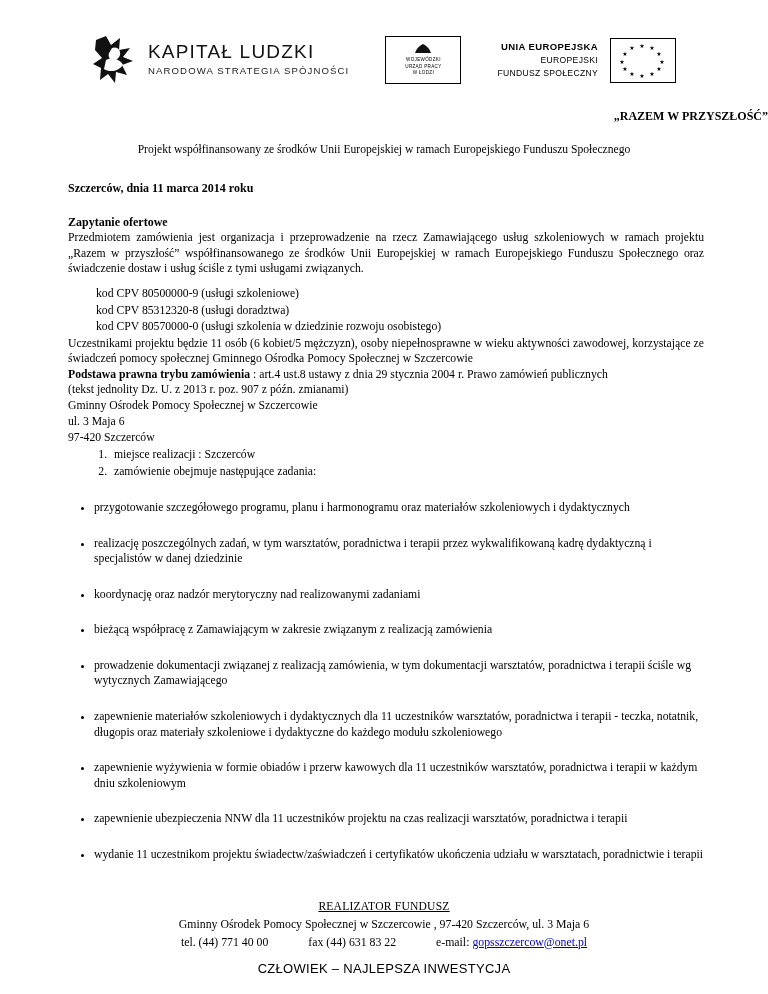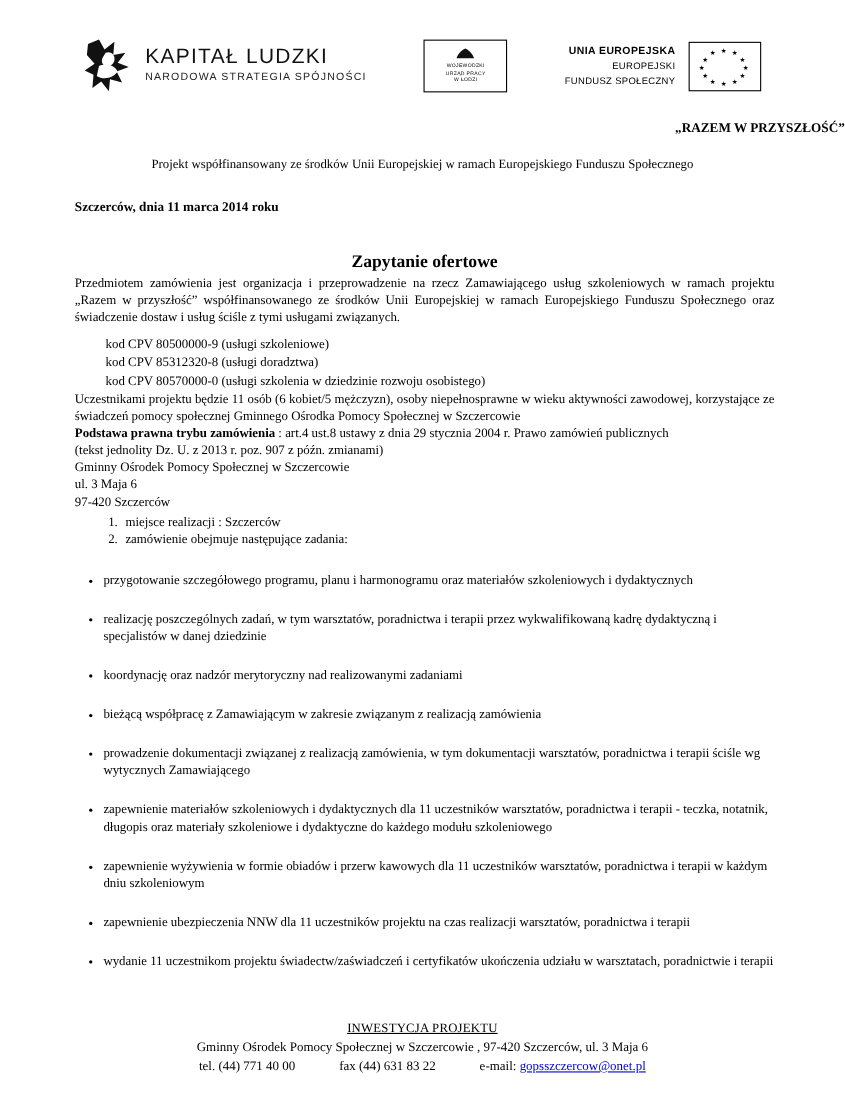--- a/index.html
+++ b/index.html
@@ -23,21 +23,21 @@
     height: 994px;
     padding: 0;
     box-sizing: border-box;
   }
 
   
   .logo-row {
     display: flex;
     align-items: center;
     justify-content: center;
-    gap: 52px;
+    gap: 36px;
     padding: 34px 0 6px 0;
   }
   .kl-logo {
     display: flex;
     align-items: center;
     gap: 10px;
   }
   .kl-mark {
     width: 46px;
     height: 52px;
@@ -117,24 +117,24 @@
     padding: 0 64px 0 68px;
   }
 
   .place-date {
     font-weight: bold;
     font-size: 12px;
     margin-top: 22px;
   }
 
   .offer-heading {
-    text-align: center;
+    text-align: left;
     font-weight: bold;
-    font-size: 16px;
-    margin-top: 32px;
+    font-size: 12px;
+    margin-top: 18px;
   }
 
   p.body-par {
     margin: 0;
     text-align: justify;
     font-size: 11.7px;
     line-height: 1.33;
   }
   .gap-lg { margin-top: 42px; }
   .gap-md { margin-top: 22px; }
@@ -305,25 +305,26 @@
       <li>prowadzenie dokumentacji związanej z realizacją zamówienia, w tym dokumentacji warsztatów, poradnictwa i terapii ściśle wg wytycznych Zamawiającego</li>
       <li>zapewnienie materiałów szkoleniowych i dydaktycznych dla 11 uczestników warsztatów, poradnictwa i terapii - teczka, notatnik, długopis oraz materiały szkoleniowe i dydaktyczne do każdego modułu szkoleniowego</li>
       <li>zapewnienie wyżywienia w formie obiadów i przerw kawowych dla 11 uczestników warsztatów, poradnictwa i terapii w każdym dniu szkoleniowym</li>
       <li>zapewnienie ubezpieczenia NNW dla  11 uczestników projektu na czas realizacji warsztatów, poradnictwa i terapii</li>
       <li>wydanie 11 uczestnikom projektu świadectw/zaświadczeń i certyfikatów ukończenia  udziału w warsztatach, poradnictwie i terapii</li>
     </ul>
 
   </div>
 
   <div class="footer">
-    <div class="realizator">INWESTYCJA PROJEKTU</div>
+    <div class="realizator">REALIZATOR FUNDUSZ</div>
     <div class="f-line">Gminny Ośrodek Pomocy Społecznej w Szczercowie ,  97-420 Szczerców, ul. 3 Maja 6</div>
     <div class="f-line">
       <span>tel. (44) 771 40 00</span>
       <span class="mono-space"></span>
       <span>fax (44) 631 83 22</span>
       <span class="mono-space"></span>
       <span>e-mail:</span>
       <a href="#">gopsszczercow@onet.pl</a>
     </div>
+    <div class="slogan">CZŁOWIEK – NAJLEPSZA INWESTYCJA</div>
   </div>
 
 </div>
 
 </body></html>

